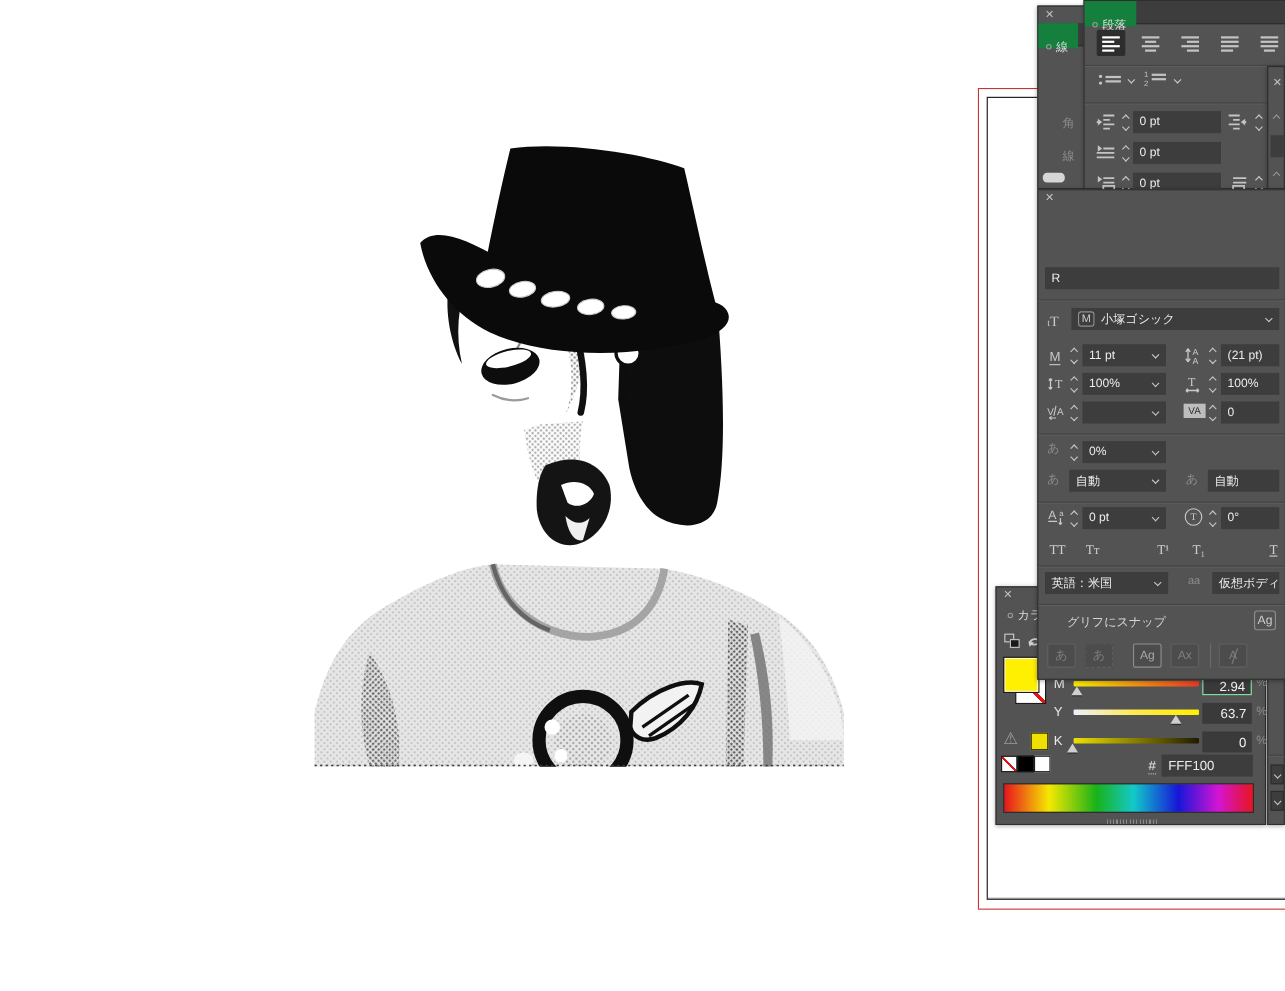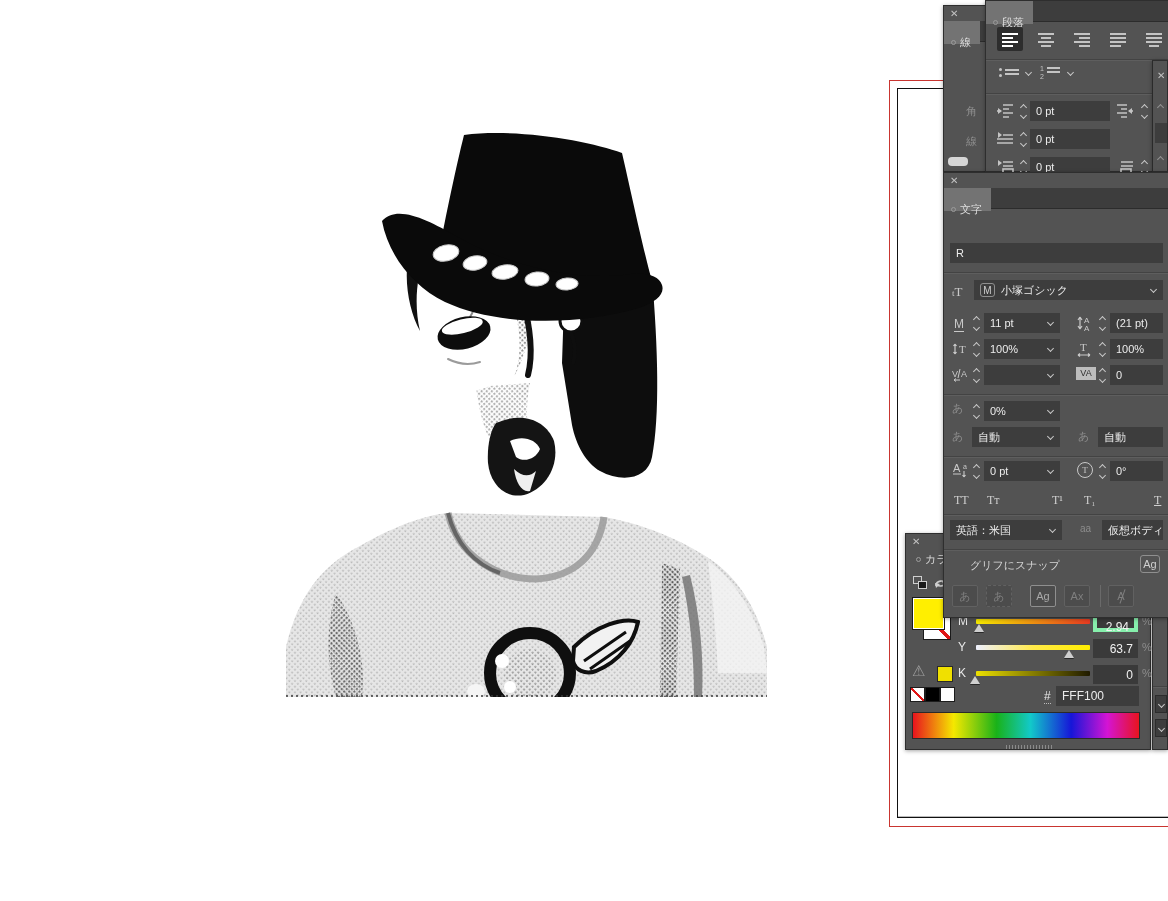--- a/index.html
+++ b/index.html
@@ -11,21 +11,21 @@
   #bleed { left:889px; top:80px; width:330px; height:747px; border:1px solid #c93530; z-index:0; }
   #page  { left:897px; top:88px; width:322px; height:730px; border:1px solid #111;
            background:#fff; box-shadow:inset 0 -1px 0 #bbb; z-index:0; }
 
   
   .panel { position:absolute; background:#535353; border:1px solid #2e2e2e;
            box-shadow:0 1px 4px rgba(0,0,0,.35); color:#dcdcdc; font-size:11px; }
   .phead { position:relative; height:15px; }
   .xbtn  { position:absolute; left:6px; top:1px; color:#c2c2c2; font-size:10px; line-height:13px; }
   .tabbar{ position:relative; height:21px; background:#3d3d3d; border-bottom:1px solid #2c2c2c; display:flex; }
-  .tab   { background:#737373; color:#dedede; padding:21px 9px 2px 7px; display:flex; align-items:center; gap:4px;
+  .tab   { background:#15803d; color:#dedede; padding:21px 9px 2px 7px; display:flex; align-items:center; gap:4px;
            font-size:11px; white-space:nowrap; }
   .ring  { width:5px; height:5px; border:1px solid #9b9b9b; border-radius:50%; display:inline-block; }
   .field { position:absolute; background:#3d3d3d; color:#ececec; display:flex; align-items:center;
            padding:0 6px; height:20px; font-size:11px; white-space:nowrap; overflow:hidden; }
   .chev  { width:5px; height:5px; border-right:1.4px solid #c7c7c7; border-bottom:1.4px solid #c7c7c7;
            display:inline-block; }
   .chev.dn { transform:rotate(45deg); }
   .chev.up { transform:rotate(-135deg); }
   .combo .chev.dn { position:absolute; right:7px; top:7px; }
   .spin  { position:absolute; width:12px; height:20px; display:flex; flex-direction:column;
@@ -295,21 +295,21 @@
     <path d="M3,12 L2,7 L7,8 Z" fill="#cfcfcf"></path>
     </svg>
   <div class="abs" style="left:17px;top:78px;width:28px;height:28px;background:#fff;border:1px solid #1a1a1a">
     <div style="width:100%;height:100%;background:linear-gradient(to top right,#fff 46%,#e01616 46%,#e01616 54%,#fff 54%)"></div>
     </div>
   <div class="abs" style="left:7px;top:64px;width:31px;height:31px;border:1px solid #fff;outline:1px solid #1a1a1a;background:#ffef00"></div>
 
   <div class="abs" style="left:52px;top:80px;color:#e8e8e8;font-size:12px">M</div>
   <div class="track grad-m" style="left:70px;top:85px;width:114px"></div>
   <div class="thumb" style="left:68px;top:90px"></div>
-  <div class="valbox" style="left:187px;top:79px;border:4px solid #86efac"><span>2.94</span></div>
+  <div class="valbox" style="left:187px;top:79px;border:1px solid #86efac"><span>2.94</span></div>
   <div class="abs dim" style="left:236px;top:81px;font-size:11px">%</div>
 
   <div class="abs" style="left:52px;top:106px;color:#e8e8e8;font-size:12px">Y</div>
   <div class="track grad-y" style="left:70px;top:111px;width:114px"></div>
   <div class="thumb" style="left:158px;top:116px"></div>
   <div class="valbox" style="left:187px;top:105px"><span>63.7</span></div>
   <div class="abs dim" style="left:236px;top:107px;font-size:11px">%</div>
 
   <span class="abs" style="left:6px;top:128px;color:#9d9d9d;font-size:15px">⚠</span>
   <div class="abs" style="left:31px;top:132px;width:16px;height:16px;background:#f0e000;border:1px solid #2a2a2a"></div>
@@ -337,26 +337,20 @@
       <span class="chev dn"></span>
     </div>
   <div class="abs" style="left:2px;top:108px;width:12px;height:18px;background:#3d3d3d;border:1px solid #2c2c2c;display:flex;align-items:center;justify-content:center">
       <span class="chev dn"></span>
     </div>
 </div>
 
 <div class="panel" style="left:943px;top:172px;width:226px;height:446px;z-index:5">
   <div class="phead">
       <span class="xbtn">✕</span>
-    </div>
-  <div class="tabbar">
-      <div class="tab">
-    <span class="ring"></span>
-    <span>文字</span>
-      </div>
     </div>
 
 
   <div class="field" style="left:6px;top:70px;width:213px">
     <span>R</span>
     </div>
 
   <div class="sep" style="top:99px"></div>
 
   <span class="icn" style="left:8px;top:112px;font-family:'Liberation Serif',serif"><span style="font-size:9px">t</span><span style="font-size:13px">T</span></span>

